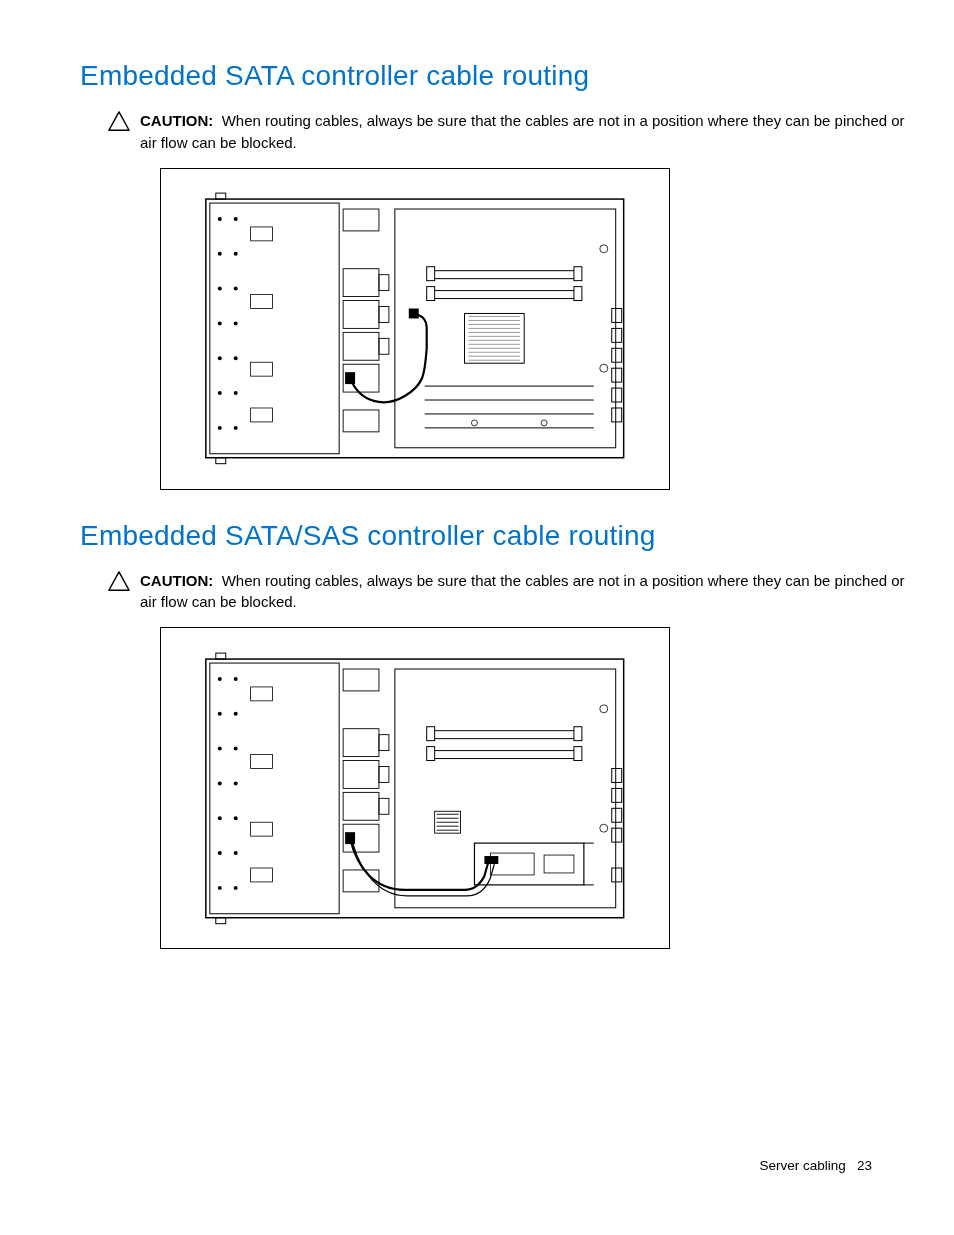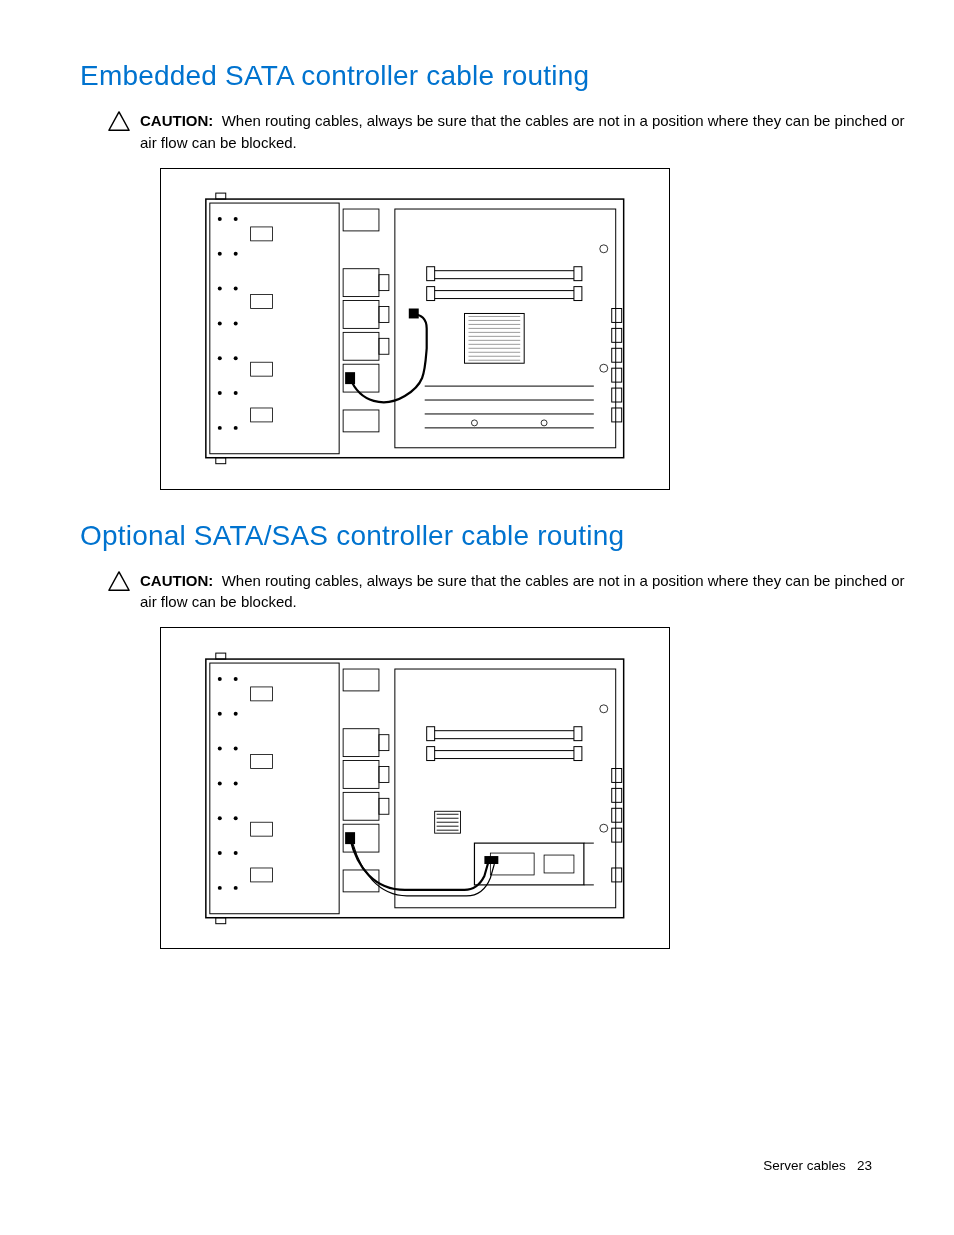--- a/index.html
+++ b/index.html
@@ -185,21 +185,21 @@
       <path d="M 175 200 C 185 225, 210 230, 230 218 S 250 195, 252 170 L 252 150 C 252 140, 246 136, 240 136" fill="none" stroke="#000" stroke-width="2.2"></path>
 
       <rect x="170" y="194" width="10" height="12" fill="#000"></rect>
       <rect x="234" y="130" width="10" height="10" fill="#000"></rect>
 
       <rect x="40" y="14" width="10" height="6" fill="none" stroke="#000"></rect>
       <rect x="40" y="280" width="10" height="6" fill="none" stroke="#000"></rect>
     </svg>
   </div>
 
-  <h2 class="section-heading">Optional SATA/SAS controller cable routing</h2>
+  <h2 class="section-heading">Embedded SATA/SAS controller cable routing</h2>
 
   <div class="caution-block">
     <span class="caution-icon">
       <svg viewBox="0 0 24 22">
         <polygon points="12,1 23,21 1,21" fill="none" stroke="#000" stroke-width="1.6" stroke-linejoin="round"></polygon>
       </svg>
     </span>
     <div class="caution-text">
       <strong>CAUTION:</strong>
       &nbsp;<span>When routing cables, always be sure that the cables are not in a position where they can be pinched or air flow can be blocked.</span>
@@ -295,16 +295,16 @@
 
       <rect x="170" y="194" width="10" height="12" fill="#000"></rect>
       <rect x="310" y="218" width="14" height="8" fill="#000"></rect>
 
       <rect x="40" y="14" width="10" height="6" fill="none" stroke="#000"></rect>
       <rect x="40" y="280" width="10" height="6" fill="none" stroke="#000"></rect>
     </svg>
   </div>
 
   <div class="footer">
-    <span>Server cables</span>&nbsp;&nbsp;&nbsp;<span>23</span>
+    <span>Server cabling</span>&nbsp;&nbsp;&nbsp;<span>23</span>
   </div>
 
 </div>
 
 </body></html>

